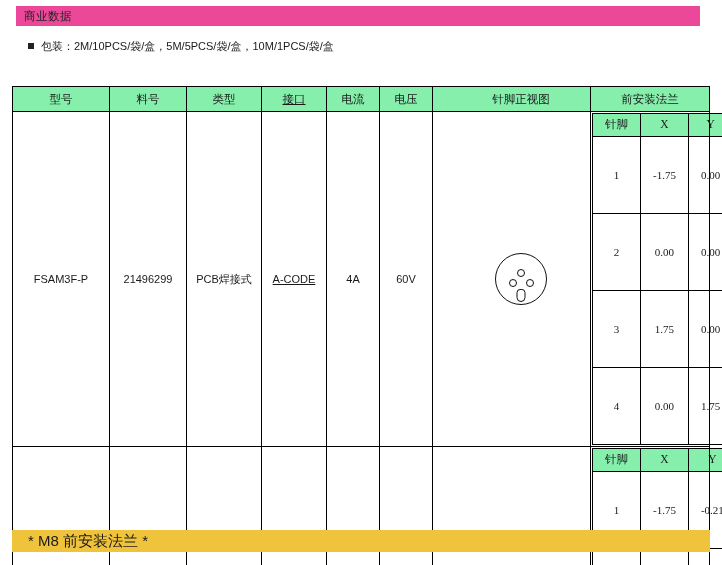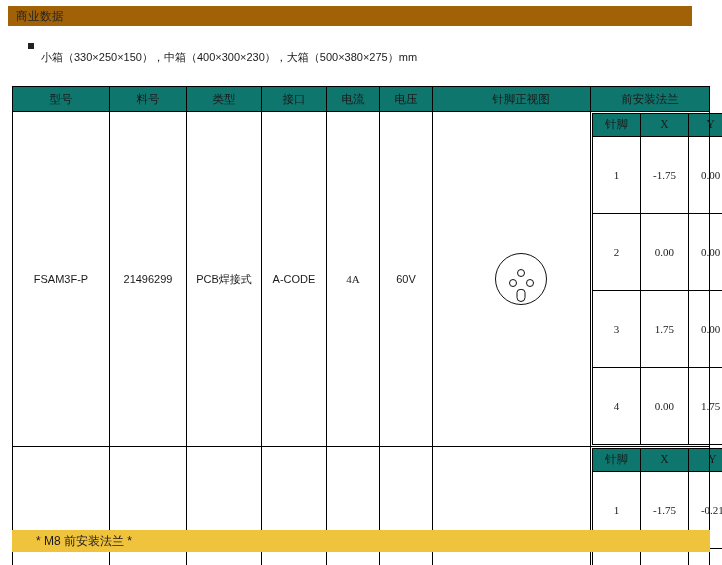--- a/index.html
+++ b/index.html
@@ -7,22 +7,22 @@
     width:722px;height:565px;
     background:#ffffff;
     font-family:"Liberation Sans","DejaVu Sans",sans-serif;
     font-size:11px;color:#222;
     -webkit-font-smoothing:antialiased;
   }
   .page{position:relative;width:722px;height:565px;box-sizing:border-box;}
 
   
   .header{
-    position:absolute;left:8px;top:6px;width:706px;height:20px;
-    background:#a16207;
+    position:absolute;left:16px;top:6px;width:706px;height:20px;
+    background:#ec4899;
     display:flex;align-items:center;
   }
   .header .title{
     padding-left:8px;font-size:11.5px;color:#222;letter-spacing:.5px;
   }
   .header .tail{
     position:absolute;right:0;top:0;width:22px;height:20px;background:#ffffff;
   }
 
   
@@ -42,36 +42,36 @@
     position:absolute;left:12px;top:86px;width:698px;
     border-collapse:collapse;
     table-layout:fixed;
   }
   table.spec th,table.spec td{
     border:1px solid #000;
     text-align:center;
     vertical-align:middle;
   }
   table.spec thead th{
-    background:#0f766e;
+    background:#86efac;
     height:22px;
     font-weight:normal;
     font-size:11.5px;
     color:#1a1a1a;
   }
   table.spec tbody td{
     font-size:11px;
     color:#1a1a1a;
     height:76px;
   }
   .c-model{width:94px;}
   .c-part{width:74px;}
   .c-type{width:72px;margin-left:48px;}
-  .c-iface{width:62px;}
-  .c-cur{width:50px;font-family:Liberation Serif, serif;}
+  .c-iface{width:62px;text-decoration:underline;}
+  .c-cur{width:50px;}
   .c-vol{width:50px;}
   .c-view{width:136px;padding-left:20px;}
   .c-pin{width:auto;}
 
   
   .conn{
     position:relative;margin:0 auto;
     width:52px;height:52px;
     border:1.3px solid #111;border-radius:50%;
     background:#fff;
@@ -109,37 +109,37 @@
   .pintab .w2{width:30px;}
   .pintab .w3{width:30px;}
 
   
   .footer{
     position:absolute;left:12px;top:530px;width:698px;height:22px;
     background:#f0c33c;
     display:flex;align-items:center;
     box-sizing:border-box;
   }
-  .footer span{padding-left:24px;font-size:12px;color:#1a1a1a;}
+  .footer span{padding-left:16px;font-size:15px;color:#1a1a1a;}
 </style>
 </head>
 <body>
 
 <div class="page">
 
   <div class="header">
     <div class="title">商业数据</div>
     <div class="tail"></div>
   </div>
 
   <div class="notes">
     <div class="line1">
       <span class="bullet"></span>
+      <span>包装：2M/10PCS/袋/盒，5M/5PCS/袋/盒，10M/1PCS/袋/盒</span>
     </div>
-    <div class="line2">小箱（330×250×150），中箱（400×300×230），大箱（500×380×275）mm</div>
   </div>
 
   <table class="spec">
     <thead>
       <tr>
         <th class="c-model">型号</th>
         <th class="c-part">料号</th>
         <th class="c-type">类型</th>
         <th class="c-iface">接口</th>
         <th class="c-cur">电流</th>

